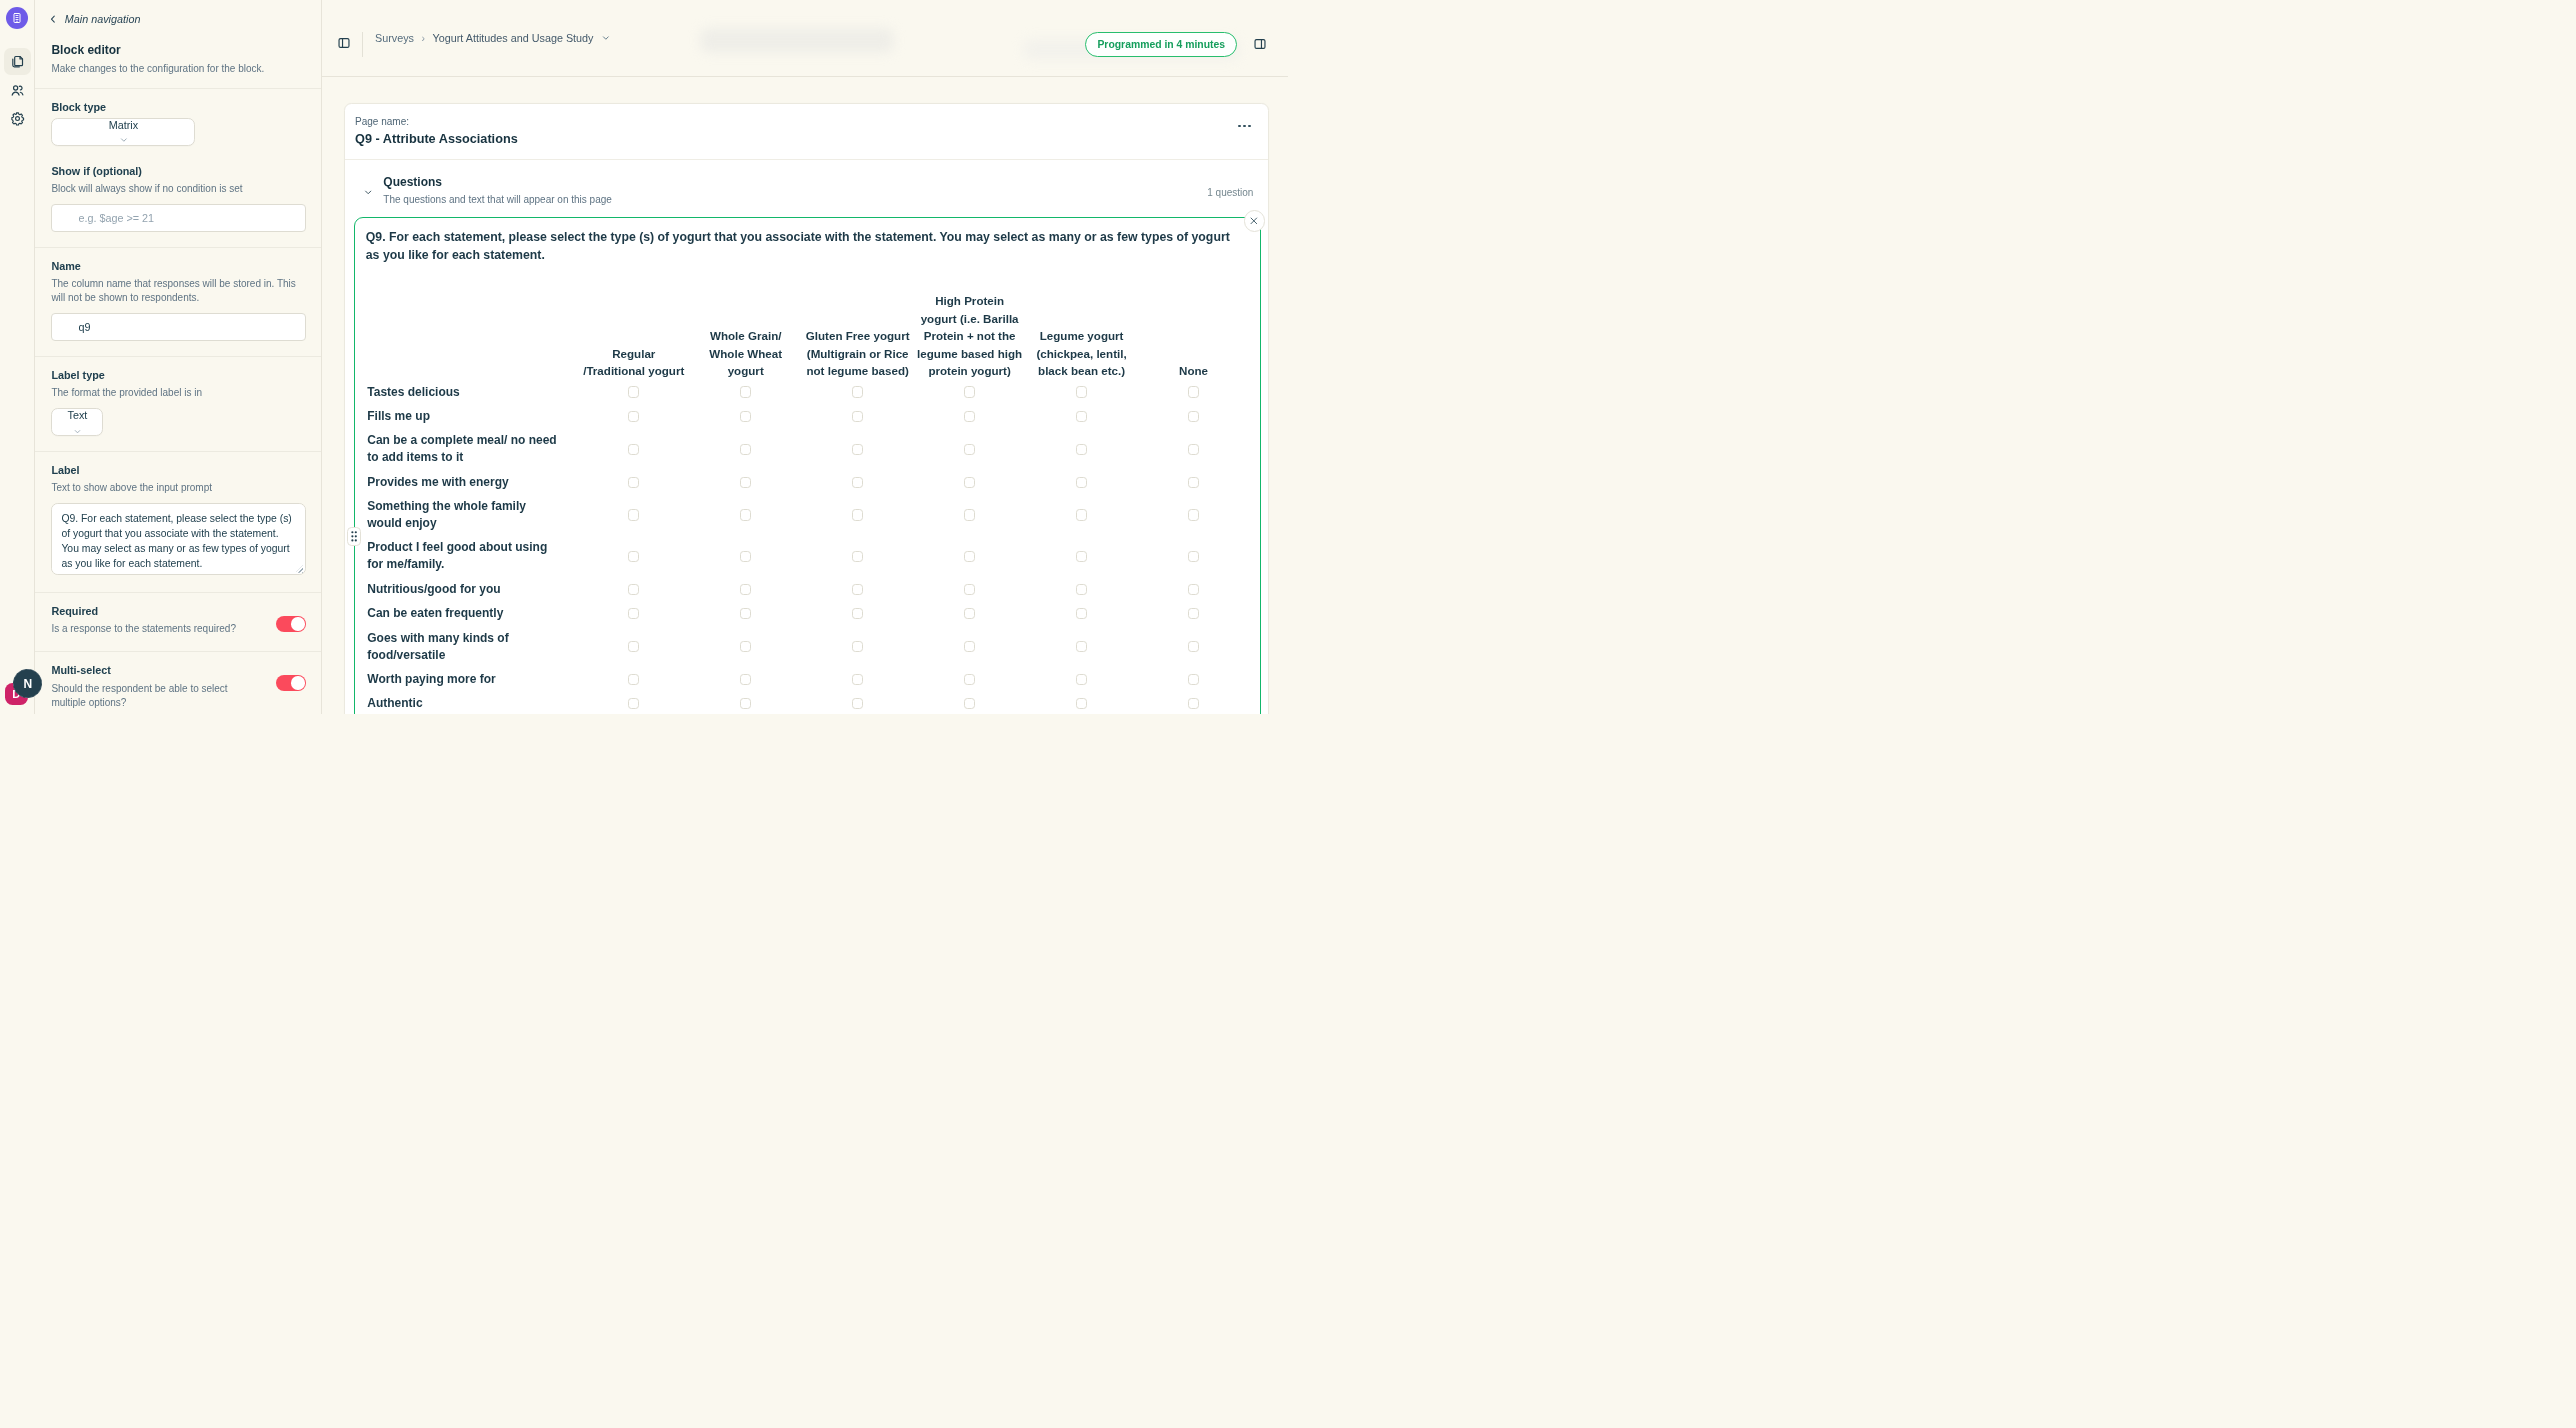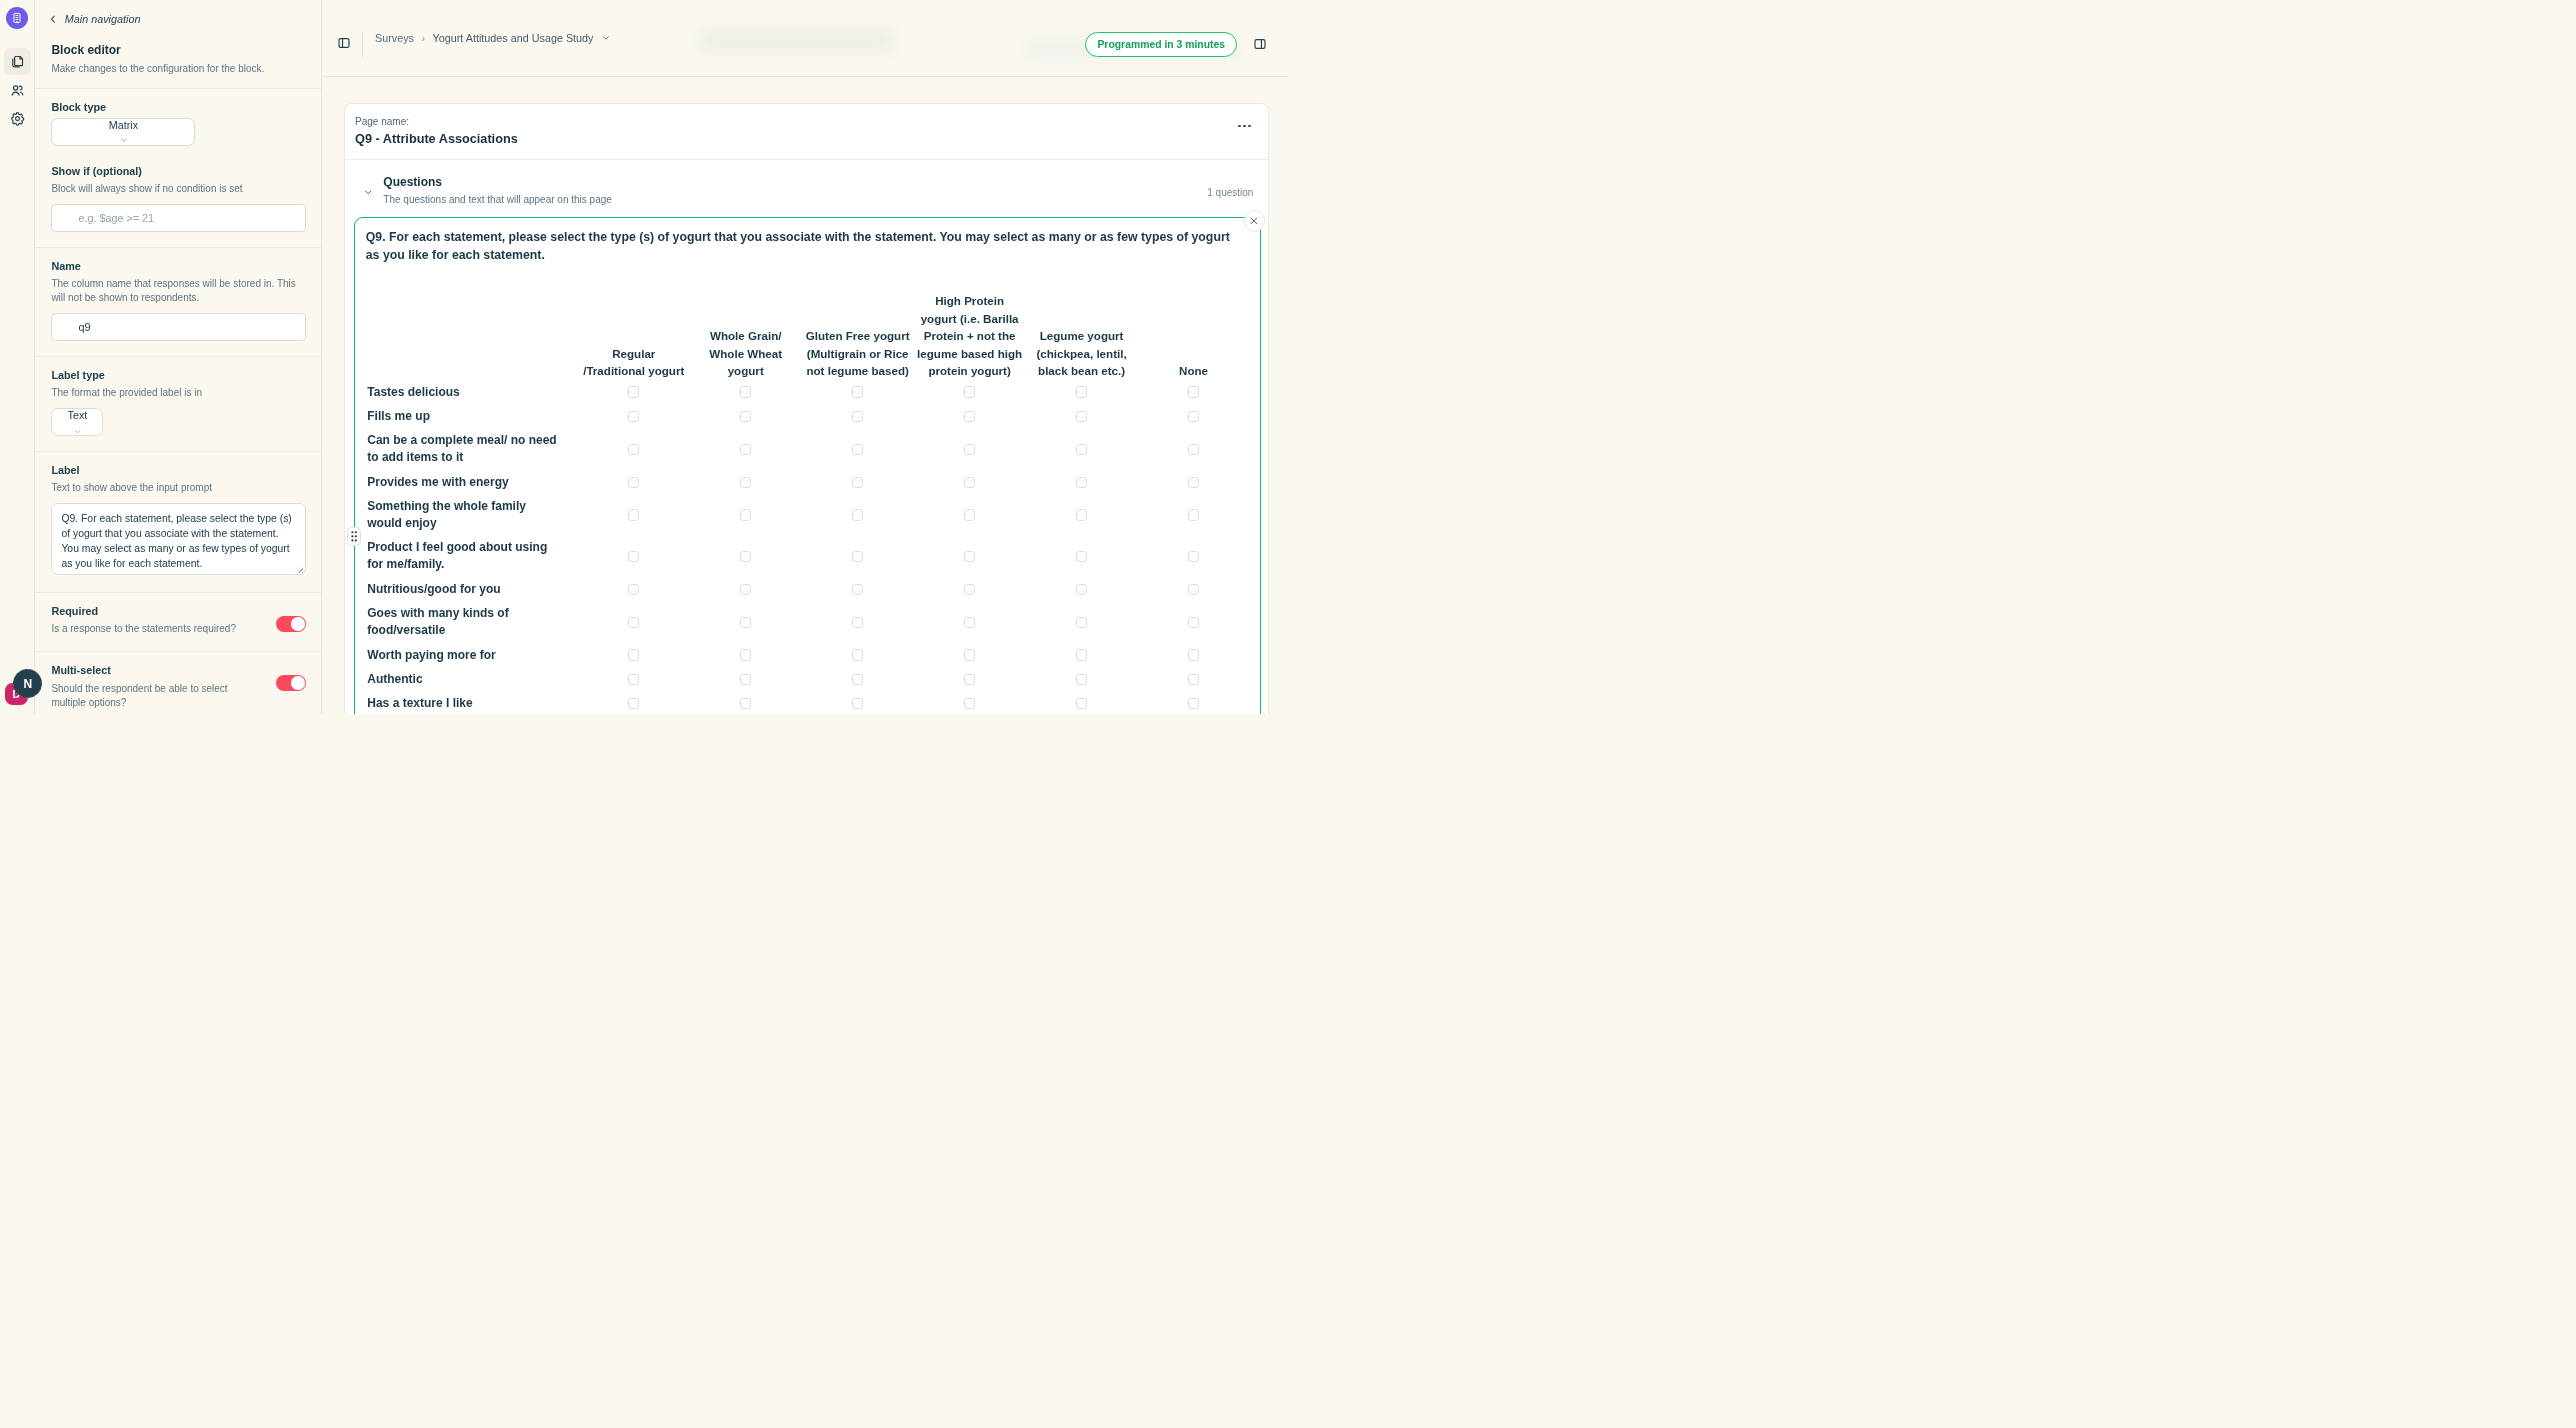--- a/index.html
+++ b/index.html
@@ -244,21 +244,21 @@
       <span class="crumb">Surveys</span>
       <span class="crumb-sep">›</span>
       <span class="crumb current">Yogurt Attitudes and Usage Study</span>
       <span>
         <svg width="9.7" height="9.7" viewBox="0 0 24 24" fill="none" stroke="#55707F" stroke-width="2.2" stroke-linecap="round" stroke-linejoin="round">
             <polyline points="6 9.5 12 15.5 18 9.5"></polyline>
           </svg>
       </span>
     </div>
     <div class="tb-right">
-      <div class="badge">Programmed in 3 minutes</div>
+      <div class="badge">Programmed in 4 minutes</div>
       <div class="tb-icon">
         <span>
           <svg width="14" height="14" viewBox="0 0 24 24" fill="none" stroke="#24404E" stroke-width="2" stroke-linejoin="round">
             <rect x="3.5" y="4.5" width="17" height="15" rx="2.5"></rect>
               <line x1="14.5" y1="4.5" x2="14.5" y2="19.5"></line>
           </svg>
         </span>
       </div>
     </div>
   </div>
@@ -472,20 +472,41 @@
                 <div class="checkbox"></div>
               </div>
               <div class="m-cell">
                 <div class="checkbox"></div>
               </div>
               <div class="m-cell">
                 <div class="checkbox"></div>
               </div>
             </div>
             <div class="m-row">
+              <div class="m-stmt">Can be eaten frequently</div>
+              <div class="m-cell">
+                <div class="checkbox"></div>
+              </div>
+              <div class="m-cell">
+                <div class="checkbox"></div>
+              </div>
+              <div class="m-cell">
+                <div class="checkbox"></div>
+              </div>
+              <div class="m-cell">
+                <div class="checkbox"></div>
+              </div>
+              <div class="m-cell">
+                <div class="checkbox"></div>
+              </div>
+              <div class="m-cell">
+                <div class="checkbox"></div>
+              </div>
+            </div>
+            <div class="m-row">
               <div class="m-stmt">Goes with many kinds of
 food/versatile</div>
               <div class="m-cell">
                 <div class="checkbox"></div>
               </div>
               <div class="m-cell">
                 <div class="checkbox"></div>
               </div>
               <div class="m-cell">
                 <div class="checkbox"></div>

